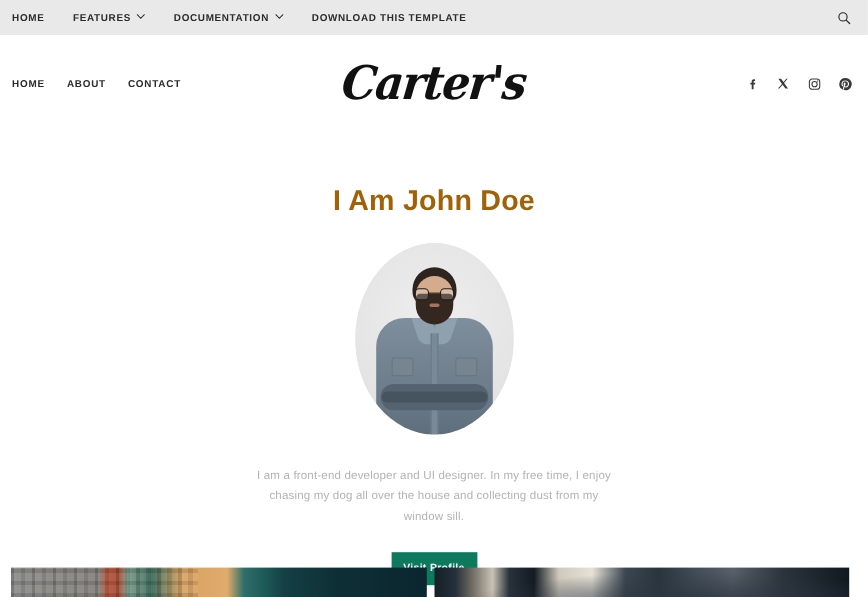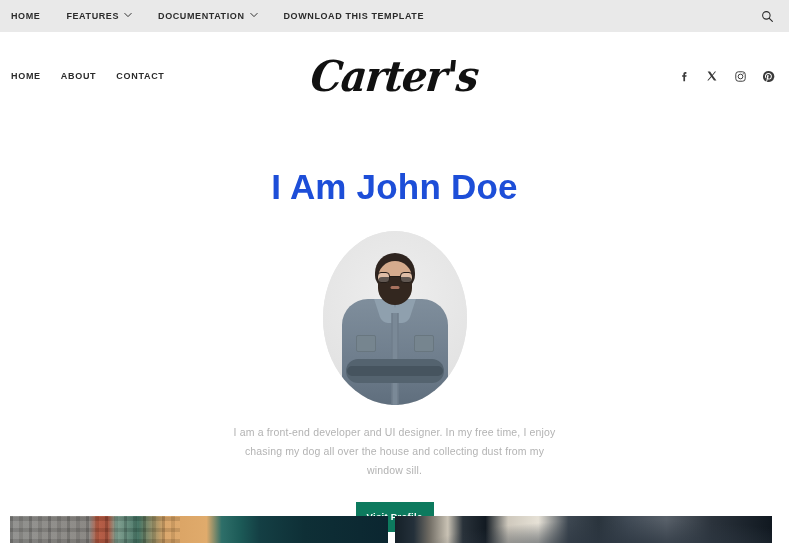--- a/index.html
+++ b/index.html
@@ -97,23 +97,23 @@
     cursor:pointer;
   }
   .social-icon svg { display:block; }
 
   
   .hero {
     text-align:center;
     padding-top:48px;
   }
   .hero-title {
-    font-size:35px;
+    font-size:26px;
     font-weight:bold;
-    color:#1d4ed8;
+    color:#a16207;
     letter-spacing:0.2px;
     line-height:1.1;
   }
 
   .avatar-wrap {
     margin:24px auto 0;
     width:144px; height:174px;
     border-radius:50%;
     overflow:hidden;
     background:#e6e6e6;
@@ -211,21 +211,21 @@
     position:absolute; top:36px;
     width:20px; height:17px;
     background:#76858f;
     border:1px solid #68767f;
     border-radius:2px;
   }
   .av-pocket-l { left:14px; }
   .av-pocket-r { right:14px; }
 
   .hero-bio {
-    margin:18px auto 0;
+    margin:28px auto 0;
     max-width:335px;
     font-size:10.5px;
     line-height:1.85;
     color:#b3b3b3;
     letter-spacing:0.15px;
   }
 
   .hero-btn {
     margin:21px auto 0;
     display:block;

